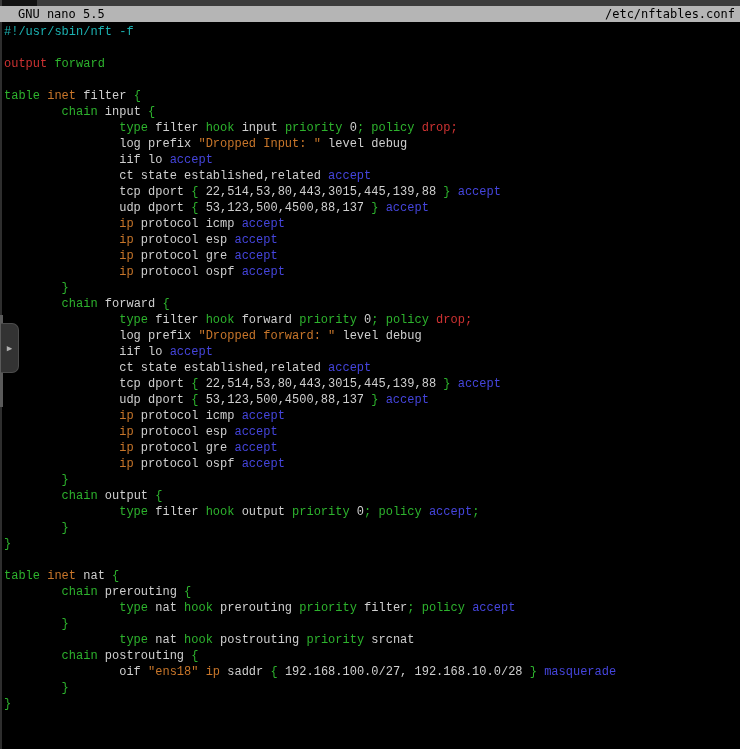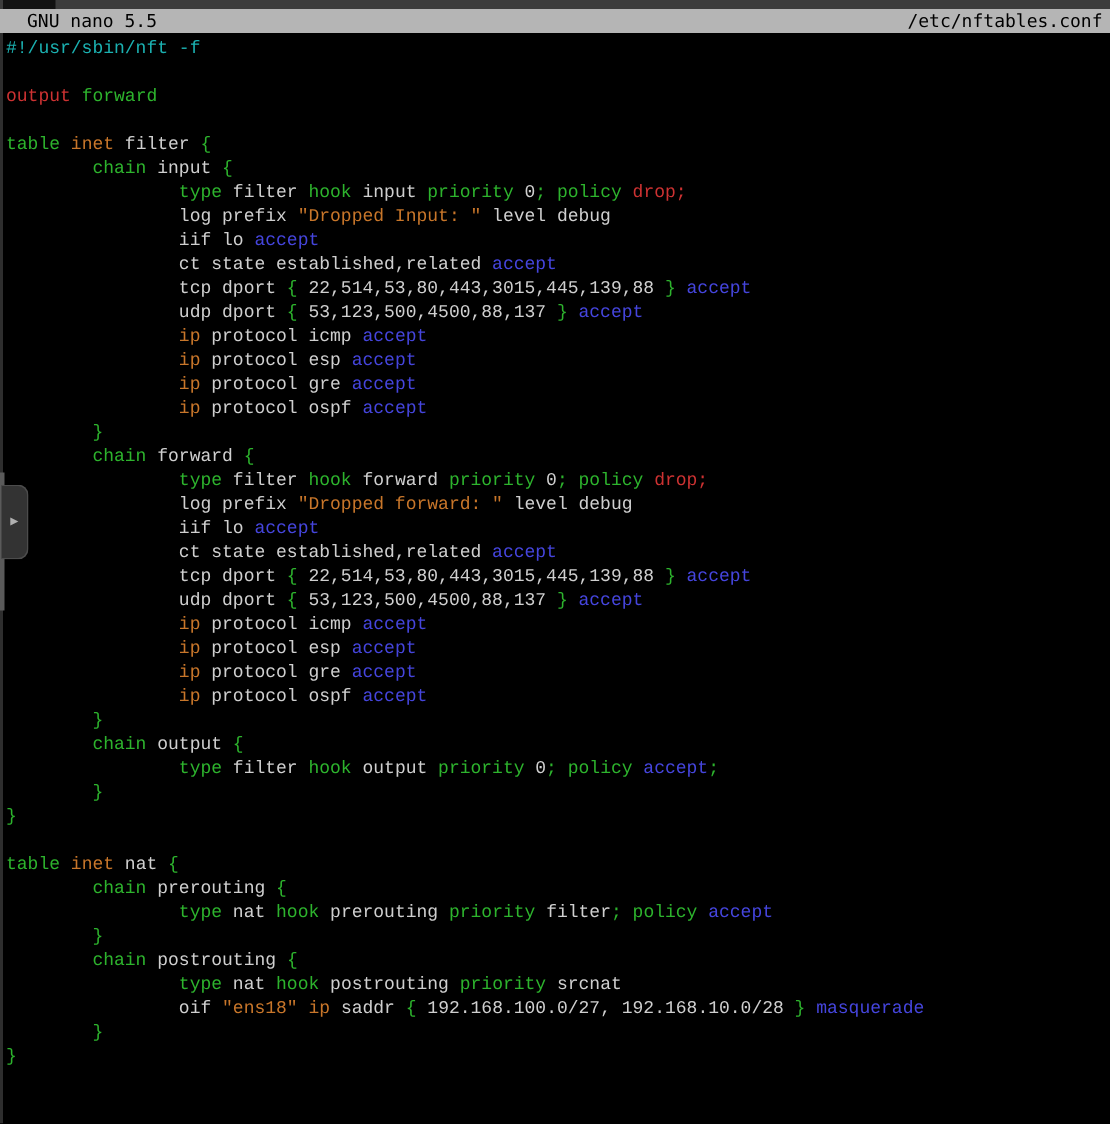--- a/index.html
+++ b/index.html
@@ -142,22 +142,22 @@
       <div class="line"><span class="seg-d">        </span><span class="seg-g">}</span></div>
       <div class="line"><span class="seg-d">        </span><span class="seg-g">chain</span><span class="seg-d"> output </span><span class="seg-g">{</span></div>
       <div class="line"><span class="seg-d">                </span><span class="seg-g">type</span><span class="seg-d"> filter </span><span class="seg-g">hook</span><span class="seg-d"> output </span><span class="seg-g">priority</span><span class="seg-d"> 0</span><span class="seg-g">;</span><span class="seg-d"> </span><span class="seg-g">policy</span><span class="seg-d"> </span><span class="seg-b">accept</span><span class="seg-g">;</span></div>
       <div class="line"><span class="seg-d">        </span><span class="seg-g">}</span></div>
       <div class="line"><span class="seg-g">}</span></div>
       <div class="line">&nbsp;</div>
       <div class="line"><span class="seg-g">table</span><span class="seg-d"> </span><span class="seg-o">inet</span><span class="seg-d"> nat </span><span class="seg-g">{</span></div>
       <div class="line"><span class="seg-d">        </span><span class="seg-g">chain</span><span class="seg-d"> prerouting </span><span class="seg-g">{</span></div>
       <div class="line"><span class="seg-d">                </span><span class="seg-g">type</span><span class="seg-d"> nat </span><span class="seg-g">hook</span><span class="seg-d"> prerouting </span><span class="seg-g">priority</span><span class="seg-d"> filter</span><span class="seg-g">;</span><span class="seg-d"> </span><span class="seg-g">policy</span><span class="seg-d"> </span><span class="seg-b">accept</span></div>
       <div class="line"><span class="seg-d">        </span><span class="seg-g">}</span></div>
+      <div class="line"><span class="seg-d">                </span><span class="seg-g">type</span><span class="seg-d"> nat </span><span class="seg-g">hook</span><span class="seg-d"> postrouting </span><span class="seg-g">priority</span><span class="seg-d"> srcnat</span></div>
       <div class="line"><span class="seg-d">        </span><span class="seg-g">chain</span><span class="seg-d"> postrouting </span><span class="seg-g">{</span></div>
-      <div class="line"><span class="seg-d">                </span><span class="seg-g">type</span><span class="seg-d"> nat </span><span class="seg-g">hook</span><span class="seg-d"> postrouting </span><span class="seg-g">priority</span><span class="seg-d"> srcnat</span></div>
       <div class="line"><span class="seg-d">                oif </span><span class="seg-o">"ens18"</span><span class="seg-d"> </span><span class="seg-o">ip</span><span class="seg-d"> saddr </span><span class="seg-g">{</span><span class="seg-d"> 192.168.100.0/27, 192.168.10.0/28 </span><span class="seg-g">}</span><span class="seg-d"> </span><span class="seg-b">masquerade</span></div>
       <div class="line"><span class="seg-d">        </span><span class="seg-g">}</span></div>
       <div class="line"><span class="seg-g">}</span></div>
     </div>
 </div>
 
 <div class="left-border"></div>
 <div class="left-border-bright"></div>
 
 <div class="panel-handle">

